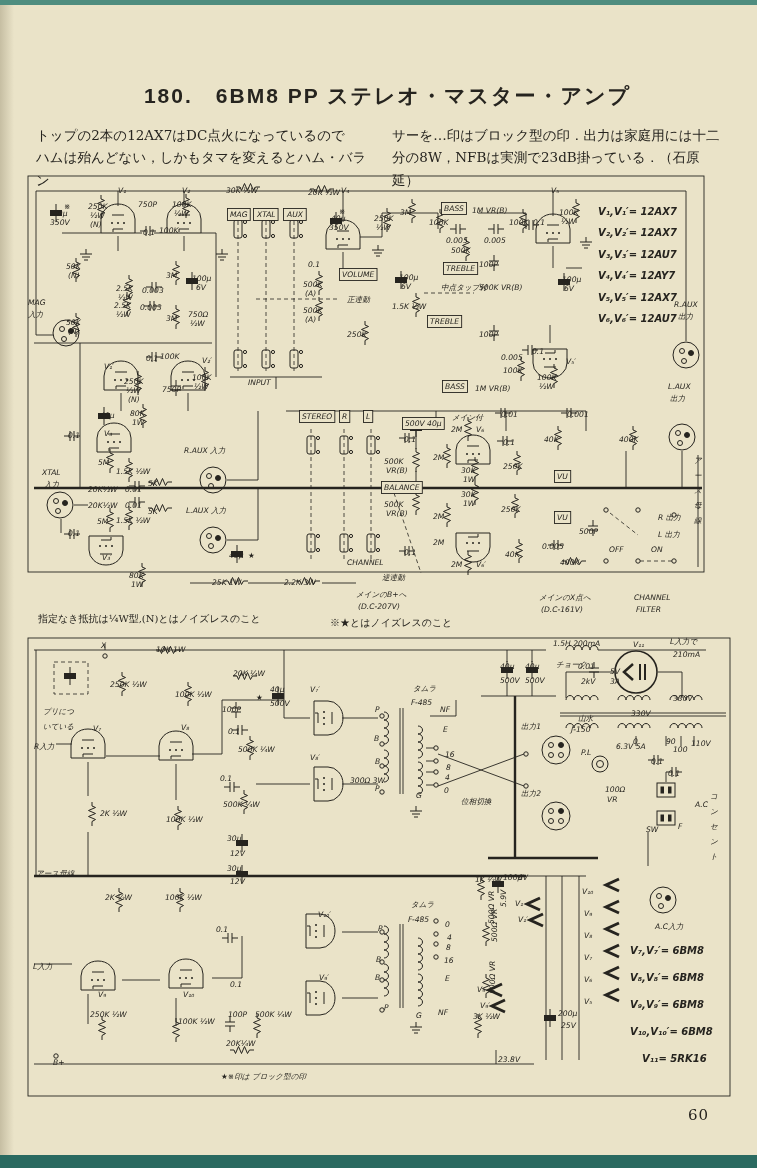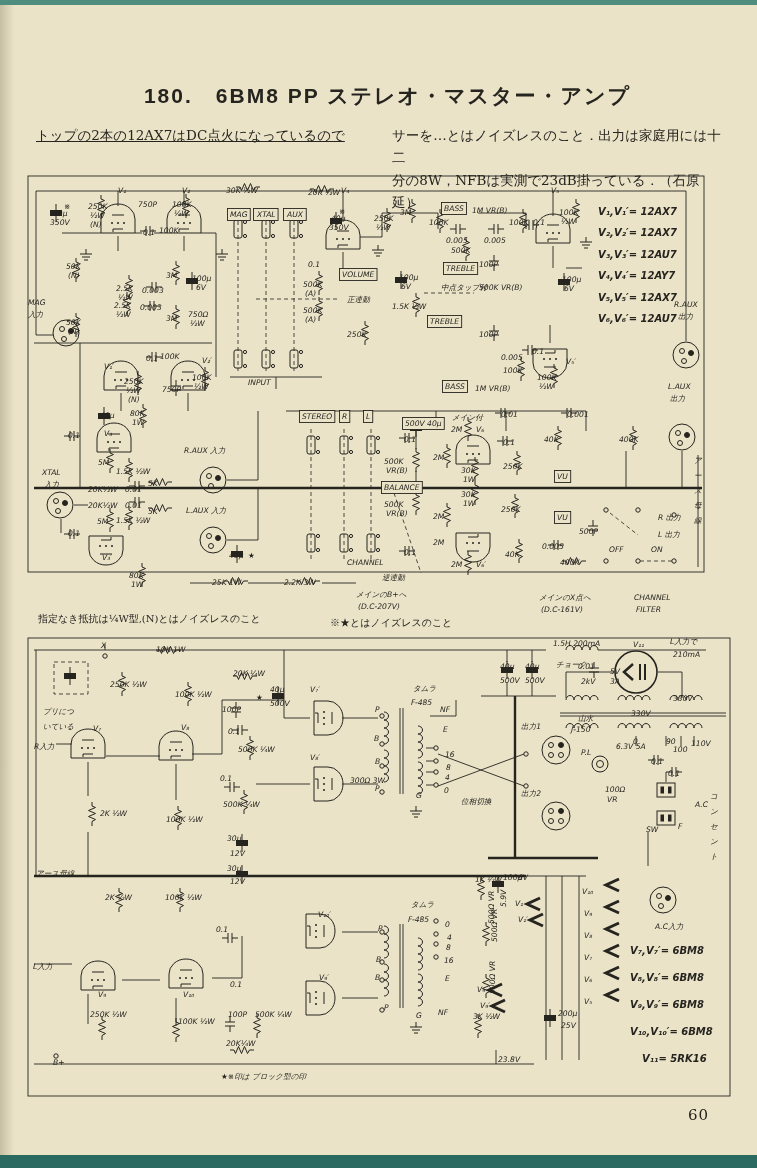--- a/index.html
+++ b/index.html
@@ -5,21 +5,21 @@
   html,body{margin:0;padding:0;background:#777;}
   .page{position:relative;width:757px;height:1168px;background:#eae3c8;overflow:hidden;
         font-family:"DejaVu Serif",serif;color:#26241f;}
   .page::before{content:"";position:absolute;left:0;top:0;bottom:0;width:14px;
         background:linear-gradient(90deg,rgba(90,80,50,.25),rgba(90,80,50,0));pointer-events:none;}
   .strip-top{position:absolute;left:0;top:0;width:100%;height:5px;background:#4f8d7f;}
   .strip-bottom{position:absolute;left:0;bottom:0;width:100%;height:13px;background:#2a6a60;}
   .title{position:absolute;left:0;top:82px;width:100%;text-align:center;margin:0;
         font-family:"Liberation Sans",sans-serif;font-weight:bold;font-size:21px;letter-spacing:2px;padding-left:9px;}
   .intro{position:absolute;top:124px;font-size:13.5px;line-height:1.65;width:332px;}
-  .intro.left{left:36px;text-decoration:underline;}
+  .intro.left{left:36px;}
   .intro.right{left:392px;}
   .note{position:absolute;font-size:10px;}
   .pageno{position:absolute;left:688px;top:1106px;font-size:15px;letter-spacing:1px;}
   svg.schem{position:absolute;}
   svg.schem text{font-family:"DejaVu Sans",sans-serif;font-style:italic;fill:#26241f;}
   svg.schem .wire{stroke:#26241f;stroke-width:.9;fill:none;}
   svg.schem .wire.h{stroke-width:2.4;}
   svg.schem .wire.d{stroke-width:.8;stroke-dasharray:4,3;}
   svg.schem .sym{stroke:#26241f;fill:none;color:#26241f;}
 </style>
@@ -27,23 +27,24 @@
 <body>
 
 <div class="page">
   <div class="strip-top"></div>
   <div class="strip-bottom"></div>
 
   <h1 class="title">180.　6BM8 PP ステレオ・マスター・アンプ</h1>
 
   <div class="intro left">
     <div>トップの2本の12AX7はDC点火になっているので</div>
+    <div>ハムは殆んどない，しかもタマを変えるとハム・バラン</div>
   </div>
   <div class="intro right">
-    <div>サーを…とはノイズレスのこと．出力は家庭用には十二</div>
+    <div>サーを…印はブロック型の印．出力は家庭用には十二</div>
     <div>分の8W，NFBは実測で23dB掛っている．（石原　延）</div>
   </div>
 
   <svg class="schem" style="left:26px;top:173px;" width="690" height="442" viewBox="0 0 690 442">
     <defs>
       <g id="sym-t" class="sym">
         <path d="M-17,12 V-2 A17,15 0 0 1 17,-2 V12 Z"></path>
         <circle cx="-6" cy="2" r="1" fill="#26241f" stroke="none"></circle>
         <circle cx="0" cy="2" r="1" fill="#26241f" stroke="none"></circle>
         <circle cx="6" cy="2" r="1" fill="#26241f" stroke="none"></circle>

